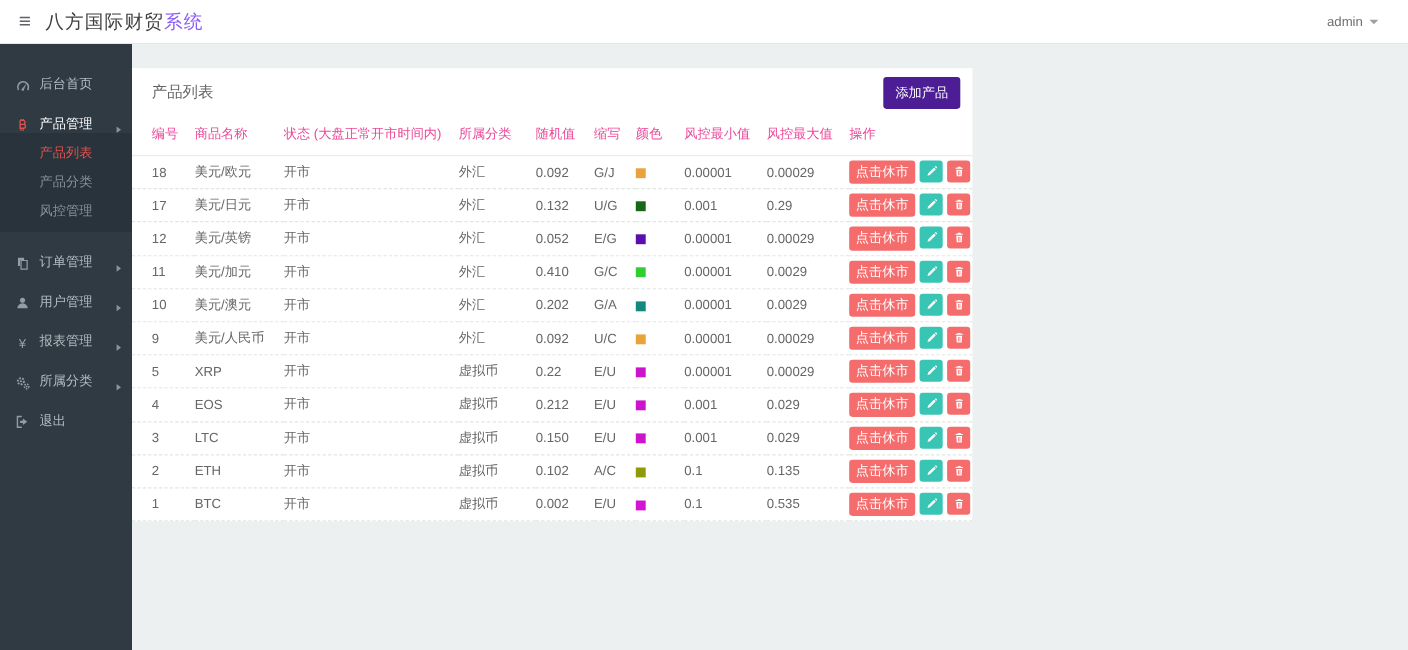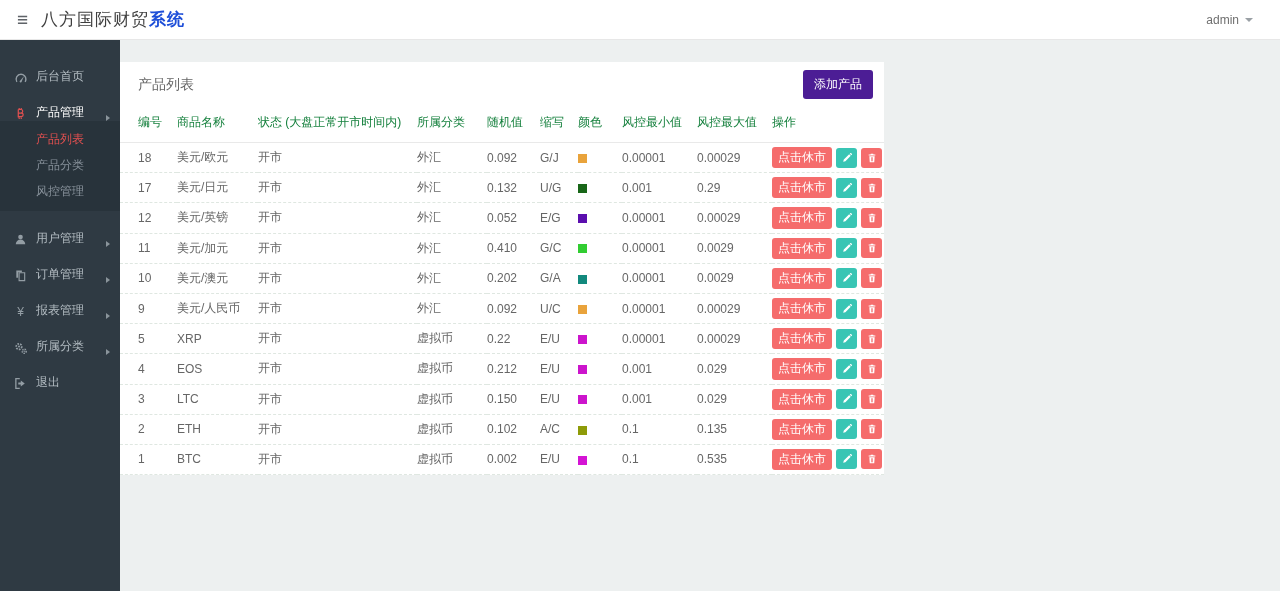--- a/index.html
+++ b/index.html
@@ -9,21 +9,21 @@
     background:#edf0f0;
     font-family:"Liberation Sans","DejaVu Sans",sans-serif;
   }
   
   .topbar {
     height:40px; background:#ffffff; border-bottom:1px solid #e7e7e7;
     display:flex; align-items:center; padding:0 15px; position:relative; z-index:3;
   }
   .hamburger { font-size:19px; color:#5f6368; margin:0 13px 0 2px; cursor:pointer; line-height:1; }
   .brand { font-size:17px; color:#3f3f3f; letter-spacing:1px; }
-  .brand .accent { color:#1d4ed8;font-weight:bold; }
+  .brand .accent { color:#8b5cf6; }
   .user-menu {
     margin-left:auto; margin-right:12px; font-size:12px; color:#6f6f6f;
     display:flex; align-items:center; gap:6px; cursor:pointer;
   }
   .caret-down { width:0; height:0; border-left:4px solid transparent; border-right:4px solid transparent; border-top:4px solid #9aa0a5; }
 
   
   .layout { display:flex; height:551px; }
 
   
@@ -53,30 +53,30 @@
   .card-title { font-size:14px; color:#666; }
   .add-btn {
     position:absolute; right:11px; top:8px; background:#4c1d95; color:#fff;
     border:none; border-radius:3px; font-size:12px; padding:6px 11px; cursor:pointer;
     font-family:inherit;
   }
 
   
   table { width:100%; border-collapse:collapse; table-layout:fixed; font-size:12px; }
   th {
-    text-align:left; color:#15803d; font-weight:normal; padding:12px 0 11px;
+    text-align:left; color:#ec4899; font-weight:normal; padding:12px 0 11px;
     border-bottom:1px solid #e9e9e9; white-space:nowrap; overflow:hidden;
   }
   td {
     color:#666; padding:4px 0; border-bottom:1px dashed #dfe7e1;
     white-space:nowrap; vertical-align:middle; height:29px;
   }
   th:first-child, td:first-child { padding-left:18px; }
   .swatch { display:inline-block; width:9px; height:9px; vertical-align:middle; }
-  .actions { display:flex; gap:4px; align-items:center; }
+  .actions { display:flex; gap:4px; }
   .btn-close {
     background:#f56c6c; color:#fff; border:none; border-radius:3px;
     font-size:12px; padding:4px 6px; cursor:pointer; line-height:1.1; font-family:inherit;
   }
   .btn-icon {
     width:21px; height:20px; border:none; border-radius:3px; padding:0;
     display:flex; align-items:center; justify-content:center; cursor:pointer;
   }
   .btn-edit { background:#38c5b4; }
   .btn-del { background:#f56c6c; }
@@ -121,36 +121,36 @@
 
     <div class="submenu">
       <div class="submenu-item active">产品列表</div>
       <div class="submenu-item">产品分类</div>
       <div class="submenu-item">风控管理</div>
     </div>
 
     <div class="menu-item">
       <span class="mi-icon">
         <svg viewBox="0 0 14 14" width="13" height="13">
+            <path fill="currentColor" d="M2.5 1.5h6v2h-4v6h-2v-8z"></path>
+            <path fill="none" stroke="currentColor" stroke-width="1.2" d="M5.5 4.1h6v8.4h-6z"></path>
+          </svg>
+      </span>
+      <span>订单管理</span>
+      <span class="arrow-right"></span>
+    </div>
+
+    <div class="menu-item">
+      <span class="mi-icon">
+        <svg viewBox="0 0 14 14" width="13" height="13">
             <circle cx="7" cy="4.3" r="2.5" fill="currentColor"></circle>
             <path d="M1.9 12.2a5.1 5.1 0 0 1 10.2 0z" fill="currentColor"></path>
           </svg>
       </span>
       <span>用户管理</span>
-      <span class="arrow-right"></span>
-    </div>
-
-    <div class="menu-item">
-      <span class="mi-icon">
-        <svg viewBox="0 0 14 14" width="13" height="13">
-            <path fill="currentColor" d="M2.5 1.5h6v2h-4v6h-2v-8z"></path>
-            <path fill="none" stroke="currentColor" stroke-width="1.2" d="M5.5 4.1h6v8.4h-6z"></path>
-          </svg>
-      </span>
-      <span>订单管理</span>
       <span class="arrow-right"></span>
     </div>
 
     <div class="menu-item">
       <span class="mi-icon">¥</span>
       <span>报表管理</span>
       <span class="arrow-right"></span>
     </div>
 
 

